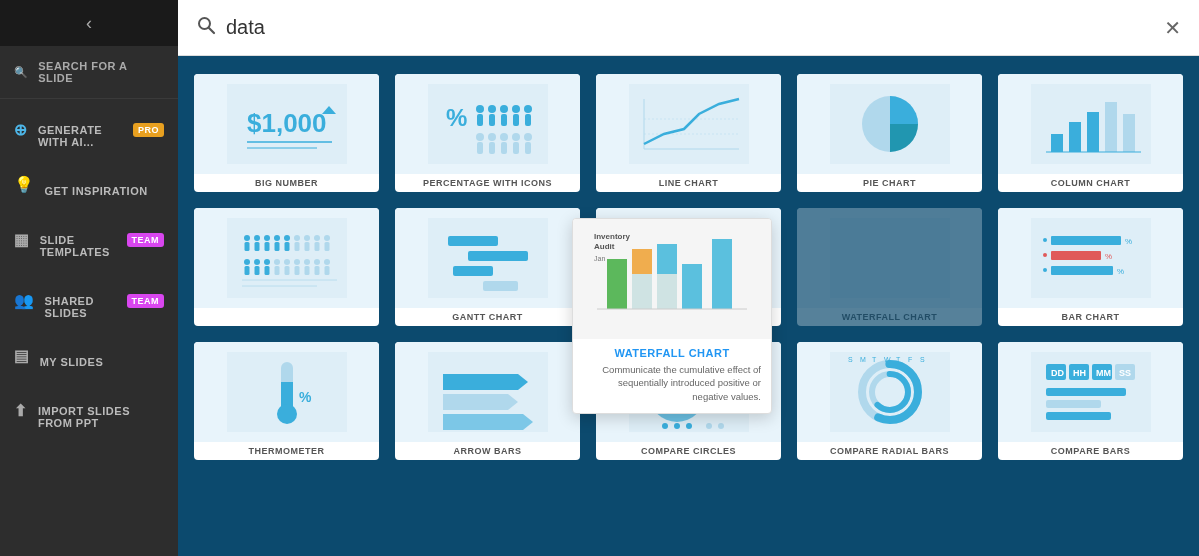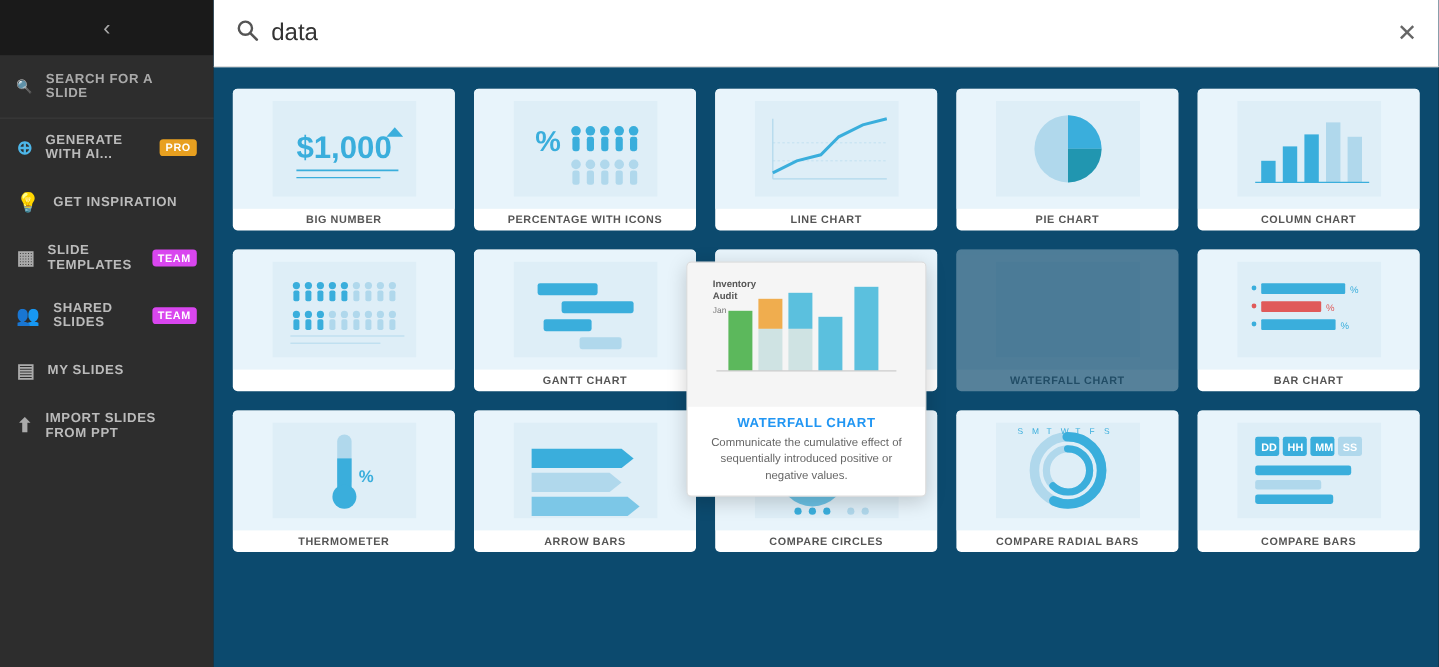--- a/index.html
+++ b/index.html
@@ -33,21 +33,21 @@
       padding: 12px 14px;
       cursor: pointer;
       font-size: 11px;
       font-weight: 700;
       letter-spacing: 0.5px;
       text-transform: uppercase;
       color: #bbb;
       gap: 10px;
     }
     .sidebar-item .icon { font-size: 16px; flex-shrink: 0; }
-    .sidebar-item .label { flex: 1; }
+    .sidebar-item .label { flex: 1; margin-top: 13px; }
     .badge {
       font-size: 9px;
       font-weight: 700;
       padding: 2px 5px;
       border-radius: 3px;
       color: #fff;
     }
     .badge-pro { background: #e8a020; }
     .badge-team { background: #d946ef; text-align: right; }
     .search-item {
@@ -163,21 +163,21 @@
       font-weight: 700;
       text-transform: uppercase;
       color: #2196f3;
       text-align: center;
       padding: 8px 6px 4px;
       letter-spacing: 0.5px;
     }
     .tooltip-desc {
       font-size: 9.5px;
       color: #666;
-      text-align: center;
+      text-align: right;
       padding: 0 10px 10px;
       line-height: 1.4;
     }
 
     
     svg text { font-family: Arial, sans-serif; }
 
     
     #grid-container::-webkit-scrollbar { width: 6px; }
     #grid-container::-webkit-scrollbar-track { background: #e0e0e0; }

